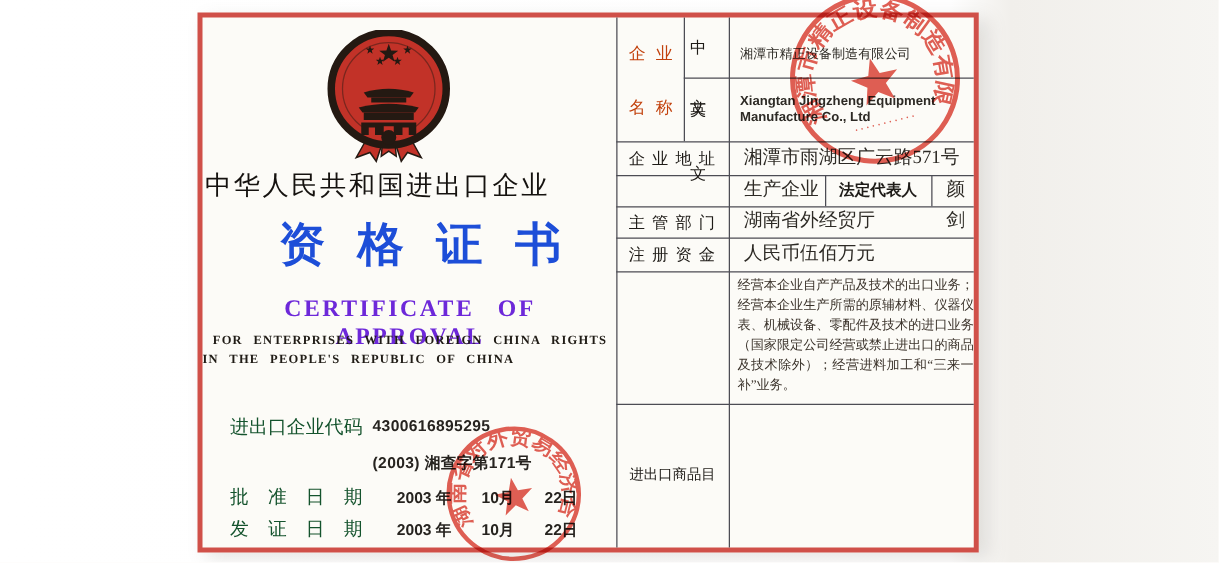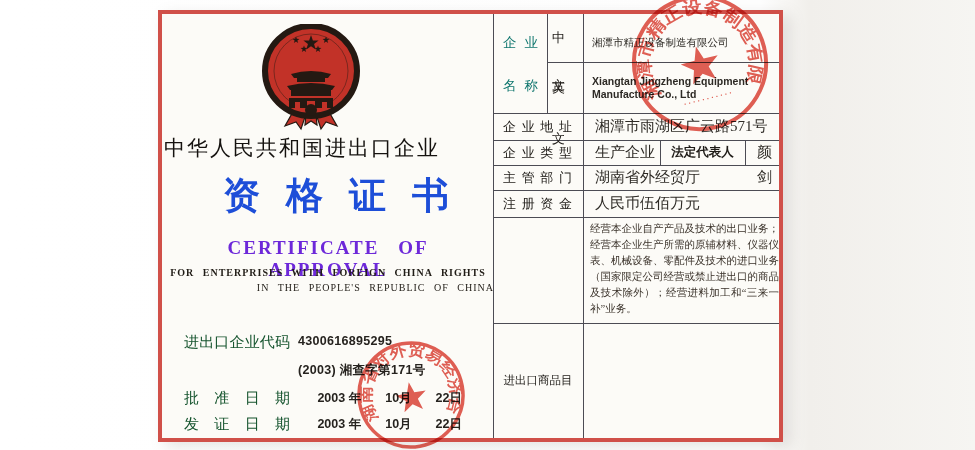--- a/index.html
+++ b/index.html
@@ -19,39 +19,39 @@
   .t-cn { position:absolute; left:0; top:120px; width:332px; text-align:left;
           font-size:21px; letter-spacing:2px; padding-left:2px; box-sizing:border-box;
           color:#15120f; font-weight:500; }
   .t-main { position:absolute; left:0; top:157px; width:332px; text-align:center;
           font-size:37px; font-weight:bold; letter-spacing:26px; padding-left:42px;
           box-sizing:border-box; color:#1d4ed8; }
   .t-en { position:absolute; left:0; top:223px; width:332px; text-align:center;
           font-size:19px; font-weight:600; letter-spacing:2px; word-spacing:12px; color:#6d28d9; }
   .sub1 { position:absolute; left:0; top:253px; width:332px; text-align:center;
           font-size:10px; font-weight:bold; letter-spacing:1px; word-spacing:5px; color:#201c16; }
-  .sub2 { position:absolute; left:0; top:268px; width:332px; text-align:right;
-          font-size:10px; font-weight:normal; letter-spacing:1px; word-spacing:5px; color:#201c16; }
+  .sub2 { position:absolute; left:0; top:268px; width:332px; text-align:left;
+          font-size:10px; font-weight:bold; letter-spacing:1px; word-spacing:5px; color:#201c16; }
   .frow { position:absolute; left:22px; width:278px; height:20px; }
   .flabel { position:absolute; left:0; top:0; width:106px; font-size:15px; line-height:20px;
           color:#14532d; text-align:justify; text-align-last:justify; }
   .fvalue { position:absolute; left:114px; top:2px; font-family:"Liberation Sans",sans-serif;
           font-weight:bold; font-size:12.5px; color:#26231f; letter-spacing:0.3px; }
   .dateval { position:absolute; right:0; top:2px; display:flex; gap:24px;
           font-family:"Liberation Sans",sans-serif; font-weight:bold; font-size:12.5px; color:#26231f; }
   
   .rtable { position:absolute; left:331px; top:0; width:286px; height:424px; }
   .hl { position:absolute; height:1px; background:#4c4c54; }
   .vl { position:absolute; width:1px; background:#4c4c54; }
   .tlabel { position:absolute; left:0; width:90px; box-sizing:border-box; padding:0 11px 0 10px;
           font-size:13px; color:#1e1b17; text-align:justify; text-align-last:justify; }
   .tval { position:absolute; left:102px; font-size:15px; color:#2d2a25; }
   .namecell { position:absolute; left:0; top:0; width:54px; height:99px; box-sizing:border-box;
           padding:20px 9px 18px 10px; display:flex; flex-direction:column; justify-content:space-between; }
-  .namecell div { font-size:13.5px; color:#0f766e; text-align:justify; text-align-last:justify; }
+  .namecell div { font-size:13.5px; color:#c2410c; text-align:justify; text-align-last:justify; }
   .langcell { position:absolute; left:54px; width:36px; box-sizing:border-box; padding:0 5px;
           font-size:13px; color:#1e1b17; text-align:justify; text-align-last:justify; }
   .sans-b { font-family:"Liberation Sans",sans-serif; font-weight:bold; }
   .scope-text { position:absolute; left:97px; top:207px; width:189px; font-size:10.5px;
           line-height:1.52; color:#3a322a; text-align:justify; }
   .repcell { position:absolute; left:167px; top:126px; width:85px; height:25px; line-height:25px;
           text-align:center; font-weight:bold; font-size:12.5px; color:#1e1b17;
           font-family:"Liberation Sans",sans-serif; }
   
   .stamp { position:absolute; opacity:0.85; mix-blend-mode:multiply; pointer-events:none; }
@@ -143,21 +143,20 @@
       <div class="langcell" style="top:48px; height:51px; line-height:51px">英 文</div>
       <div class="tval" style="left:99px; top:22px; font-size:10.5px">湘潭市精正设备制造有限公司</div>
       <div class="tval sans-b" style="left:99px; top:61px; font-size:10.5px; line-height:12.5px">
         <div>Xiangtan Jingzheng Equipment</div>
         <div>Manufacture Co., Ltd</div>
       </div>
 
       <div class="tlabel" style="top:99px; height:27px; line-height:27px">企 业 地 址</div>
       <div class="tval" style="top:99px; height:27px; line-height:27px">湘潭市雨湖区广云路571号</div>
 
-      <div class="tlabel" style="top:126px; height:25px; line-height:25px">企 业 类 型</div>
       <div class="tval" style="top:126px; height:25px; line-height:25px">生产企业</div>
       <div class="repcell">法定代表人</div>
       <div class="tval" style="left:264px; top:126px; height:25px; line-height:25px">颜剑</div>
 
       <div class="tlabel" style="top:151px; height:25px; line-height:25px">主 管 部 门</div>
       <div class="tval" style="top:151px; height:25px; line-height:25px">湖南省外经贸厅</div>
 
       <div class="tlabel" style="top:176px; height:27px; line-height:27px">注 册 资 金</div>
       <div class="tval" style="top:176px; height:27px; line-height:27px">人民币伍佰万元</div>
 

